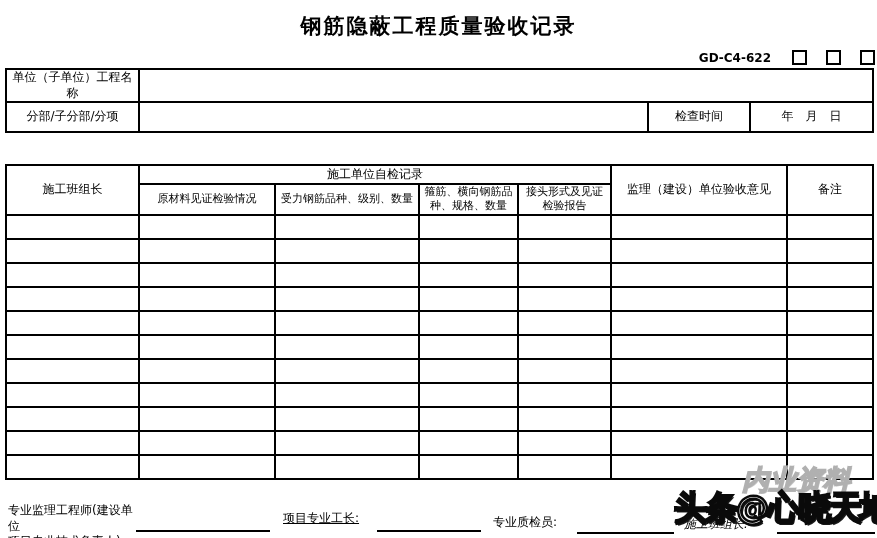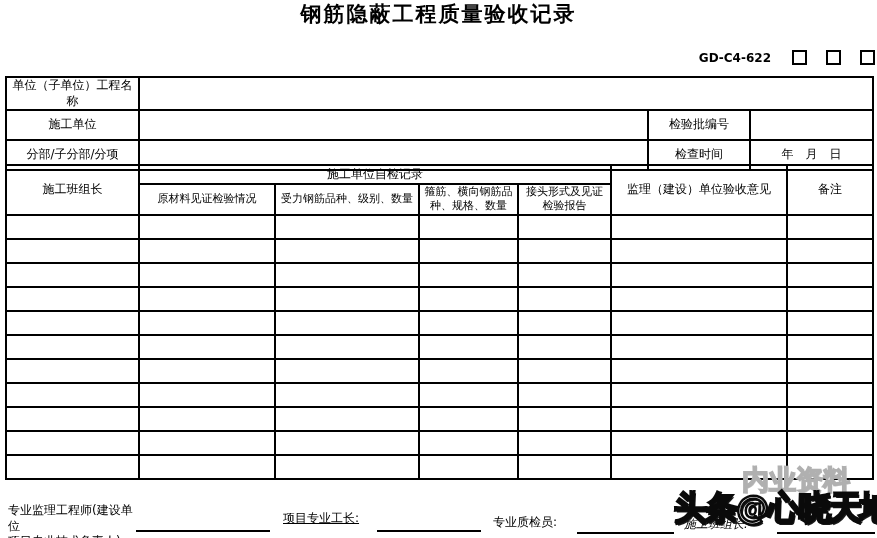--- a/index.html
+++ b/index.html
@@ -3,37 +3,37 @@
 <meta charset="utf-8">
 <style>
   html,body { margin:0; padding:0; }
   body {
     width:877px; height:538px;
     background:#ffffff; color:#000;
     font-family:"DejaVu Sans","Liberation Sans",sans-serif;
     position:relative; overflow:hidden;
   }
   .title {
-    text-align:center; padding-top:0;
+    text-align:center; padding-top:12px;
     font-size:21px; font-weight:bold; letter-spacing:2px;
   }
   .code-row {
     position:absolute; top:50px; right:2px;
     display:flex; align-items:center; gap:19px;
   }
   .code-text { font-size:12px; font-weight:bold; letter-spacing:0px; margin-right:2px; }
   .code-box { width:15px; height:15px; border:2px solid #000; background:#fff; box-sizing:border-box; }
 
   table { border-collapse:collapse; table-layout:fixed; width:867px; }
   td, th {
     border:2px solid #000; font-size:12px; font-weight:normal;
     text-align:center; vertical-align:middle; padding:0 2px;
     overflow:hidden; line-height:1.3;
   }
-  .info-table { position:absolute; top:76px; left:5px;padding-left:43px; }
+  .info-table { position:absolute; top:68px; left:5px;padding-left:43px; }
   .info-table td { height:28px; }
   .main-table { position:absolute; top:164px; left:5px; }
   .main-table .group-row th { height:17px; }
   .main-table .sub-row th { height:27px; font-size:11px; }
   .main-table tbody td { height:22px; }
 
   .footer { position:absolute; top:502px; left:0; width:873px; height:36px; }
   .footer .lbl { position:absolute; font-size:12px; white-space:nowrap; }
   .sig1 { left:8px; top:1px; width:132px; font-size:11px; line-height:1.3; text-align:left; white-space:normal !important; }
   .sig-line { position:absolute; border-bottom:2px solid #000; height:0; }
@@ -43,20 +43,21 @@
   .lbl3  { left:493px; top:12px; }
   .line3 { left:577px; top:30px; width:97px; }
   .lbl4  { left:684px; top:14px;font-style:italic; }
   .line4 { left:777px; top:30px; width:98px; }
 
   .wm { position:absolute; font-weight:bold; white-space:nowrap; z-index:5; }
   .wm-faint {
     left:742px; top:462px; font-size:27px;
     color:#ffffff; -webkit-text-stroke:1.5px #b0b0b0;
     text-shadow:1px 1px 0 #c8c8c8;
+    font-style:italic;
   }
   .wm-main {
     left:674px; top:486px; font-size:33px; letter-spacing:-2px;
     color:#ffffff; -webkit-text-stroke:2.5px #0a0a0a;
     text-shadow:2px 2px 0 #1a1a1a;
     transform:skewX(-2deg);
   }
 </style>
 </head>
 <body>
@@ -74,26 +75,20 @@
   <colgroup>
       <col style="width:133px">
       <col style="width:509px">
       <col style="width:102px">
       <col style="width:123px">
     </colgroup>
   <tbody>
       <tr>
     <td>单位（子单位）工程名称</td>
     <td colspan="3"></td>
-  </tr>
-  <tr>
-    <td>施工单位</td>
-    <td></td>
-    <td>检验批编号</td>
-    <td></td>
   </tr>
   <tr>
     <td>分部/子分部/分项</td>
     <td></td>
     <td>检查时间</td>
     <td>年　月　日</td>
   </tr>
 </tbody>
   </table>
 

